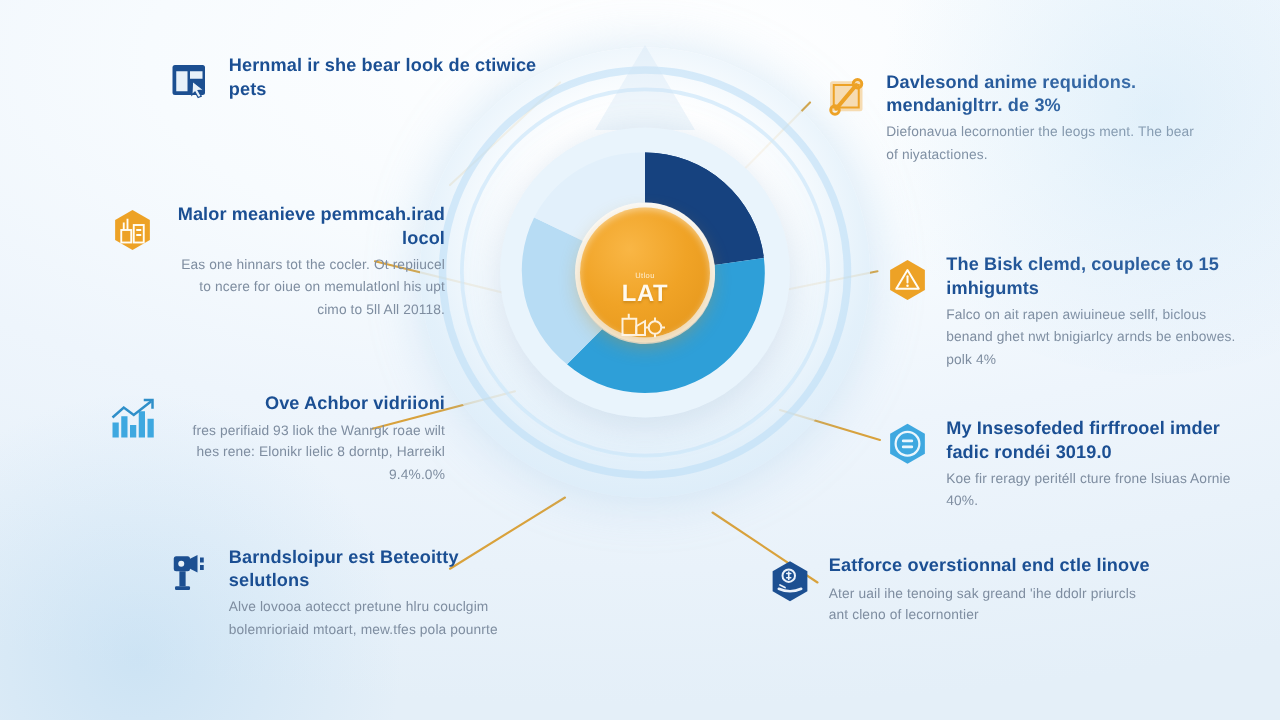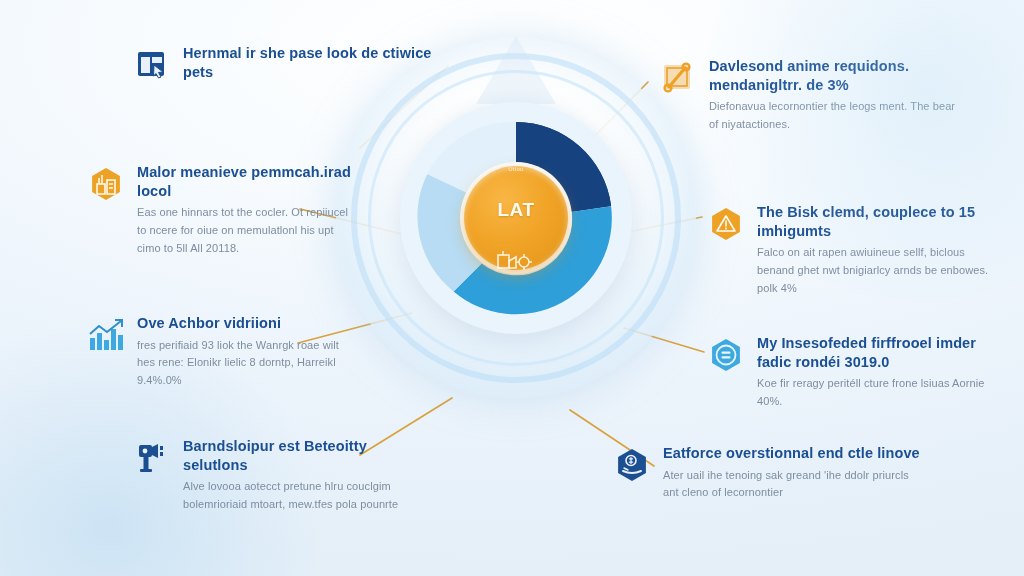--- a/index.html
+++ b/index.html
@@ -73,21 +73,21 @@
   }
   .hub {
     position: absolute;
     left: 50%; top: 186px;
     transform: translate(-50%,-50%);
     width: 104px; height: 104px;
     border-radius: 50%;
     background: radial-gradient(circle at 38% 32%, #f9b645 0%, #f0a326 48%, #e2941a 100%);
     box-shadow: 0 6px 16px rgba(214,146,30,.45), inset 0 2px 6px rgba(255,255,255,.45);
     display: flex; flex-direction: column;
-    align-items: center; justify-content: space-between;
+    align-items: center; justify-content: flex-end;
     color: #fffaf0;
   }
   .hub-label {
     font-size: 19px; font-weight: 700; letter-spacing: .5px;
     line-height: 1; text-shadow: 0 1px 2px rgba(150,95,0,.35);
   }
   .hub-sub {
     font-size: 6px; letter-spacing: .3px; opacity: .85;
     margin-bottom: 2px;
   }
@@ -129,21 +129,21 @@
   #item-0 { left: 132px; top: 44px; }
   #item-1 { left: 86px;  top: 163px; width: 270px; }
   #item-2 { left: 86px;  top: 314px; width: 270px; }
   #item-3 { left: 132px; top: 437px; width: 290px; }
   
   #item-4 { left: 658px; top: 57px;  width: 300px; }
   #item-5 { left: 706px; top: 203px; width: 290px; }
   #item-6 { left: 706px; top: 334px; width: 295px; }
   #item-7 { left: 612px; top: 444px; width: 310px; }
 
-  #item-1 .item-body, #item-2 .item-body { padding-top: 0; }
+  #item-1 .item-body, #item-2 .item-body { padding-top: 0; text-align: right; }
 </style>
 </head>
 <body>
 
 <div id="stage">
 
   <svg id="connectors" viewBox="0 0 1024 576" width="1024" height="576">
     <g stroke="#d9a23c" stroke-width="1.7" fill="none" stroke-linecap="round">
       <line x1="360" y1="148" x2="448" y2="66"></line>
       <line x1="300" y1="209" x2="418" y2="238"></line>
@@ -202,21 +202,21 @@
   <div class="item left" id="item-0">
     <div class="icon-badge">
       <svg width="34" height="34" viewBox="0 0 34 34">
         <rect x="3" y="4" width="26" height="24" rx="2" fill="#1c4f91"></rect>
         <rect x="6" y="9" width="9" height="16" fill="#e8f1f9"></rect>
         <rect x="17" y="9" width="10" height="6" fill="#e8f1f9"></rect>
         <path d="M19 17 L28 24 L23.5 24.5 L26 29 L23.5 30 L21 25.6 L18.5 28 Z" fill="#e8f1f9" stroke="#1c4f91" stroke-width="1"></path>
       </svg>
     </div>
     <div class="item-body">
-      <div class="item-title">Hernmal ir she pase look de ctiwice pets</div>
+      <div class="item-title">Hernmal ir she bear look de ctiwice pets</div>
     </div>
   </div>
 
   <div class="item left" id="item-1">
     <div class="icon-badge">
       <svg width="36" height="36" viewBox="0 0 36 36">
         <path d="M18 2 L31.9 10 L31.9 26 L18 34 L4.1 26 L4.1 10 Z" fill="#eda226"></path>
         <g fill="none" stroke="#fffdf6" stroke-width="1.5">
           <rect x="9" y="18" width="8" height="10"></rect>
           <rect x="19" y="14" width="8" height="14"></rect>

